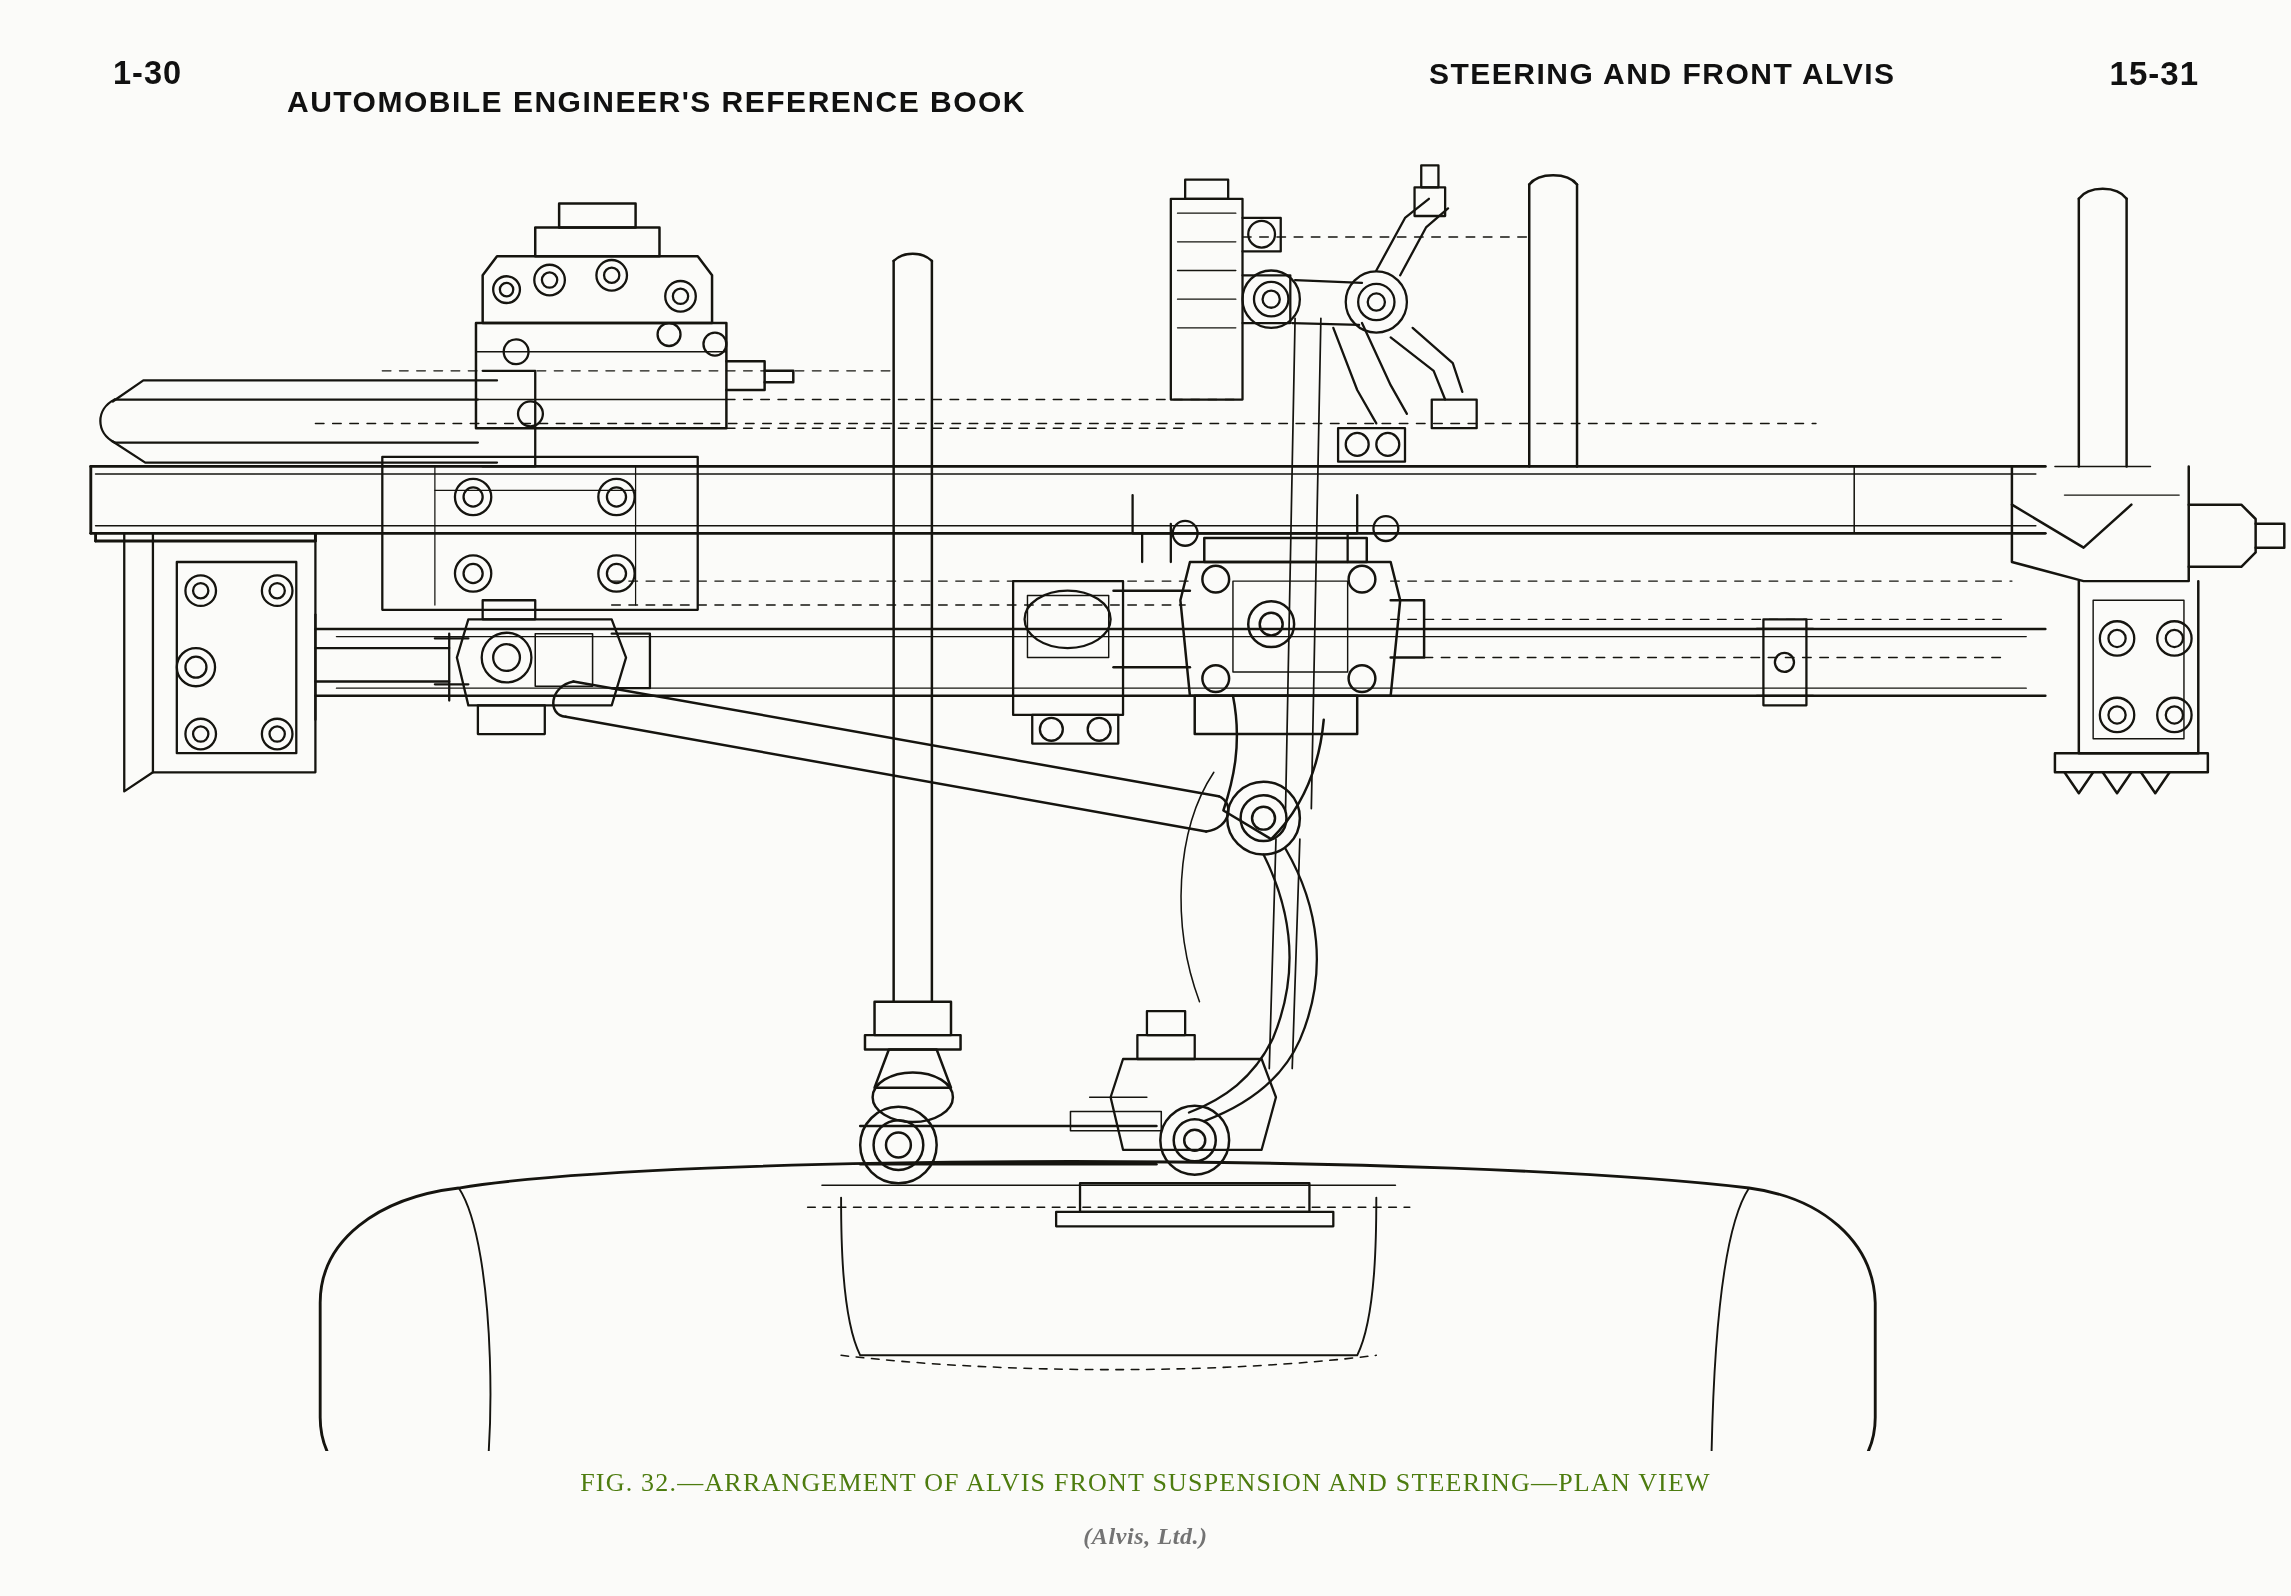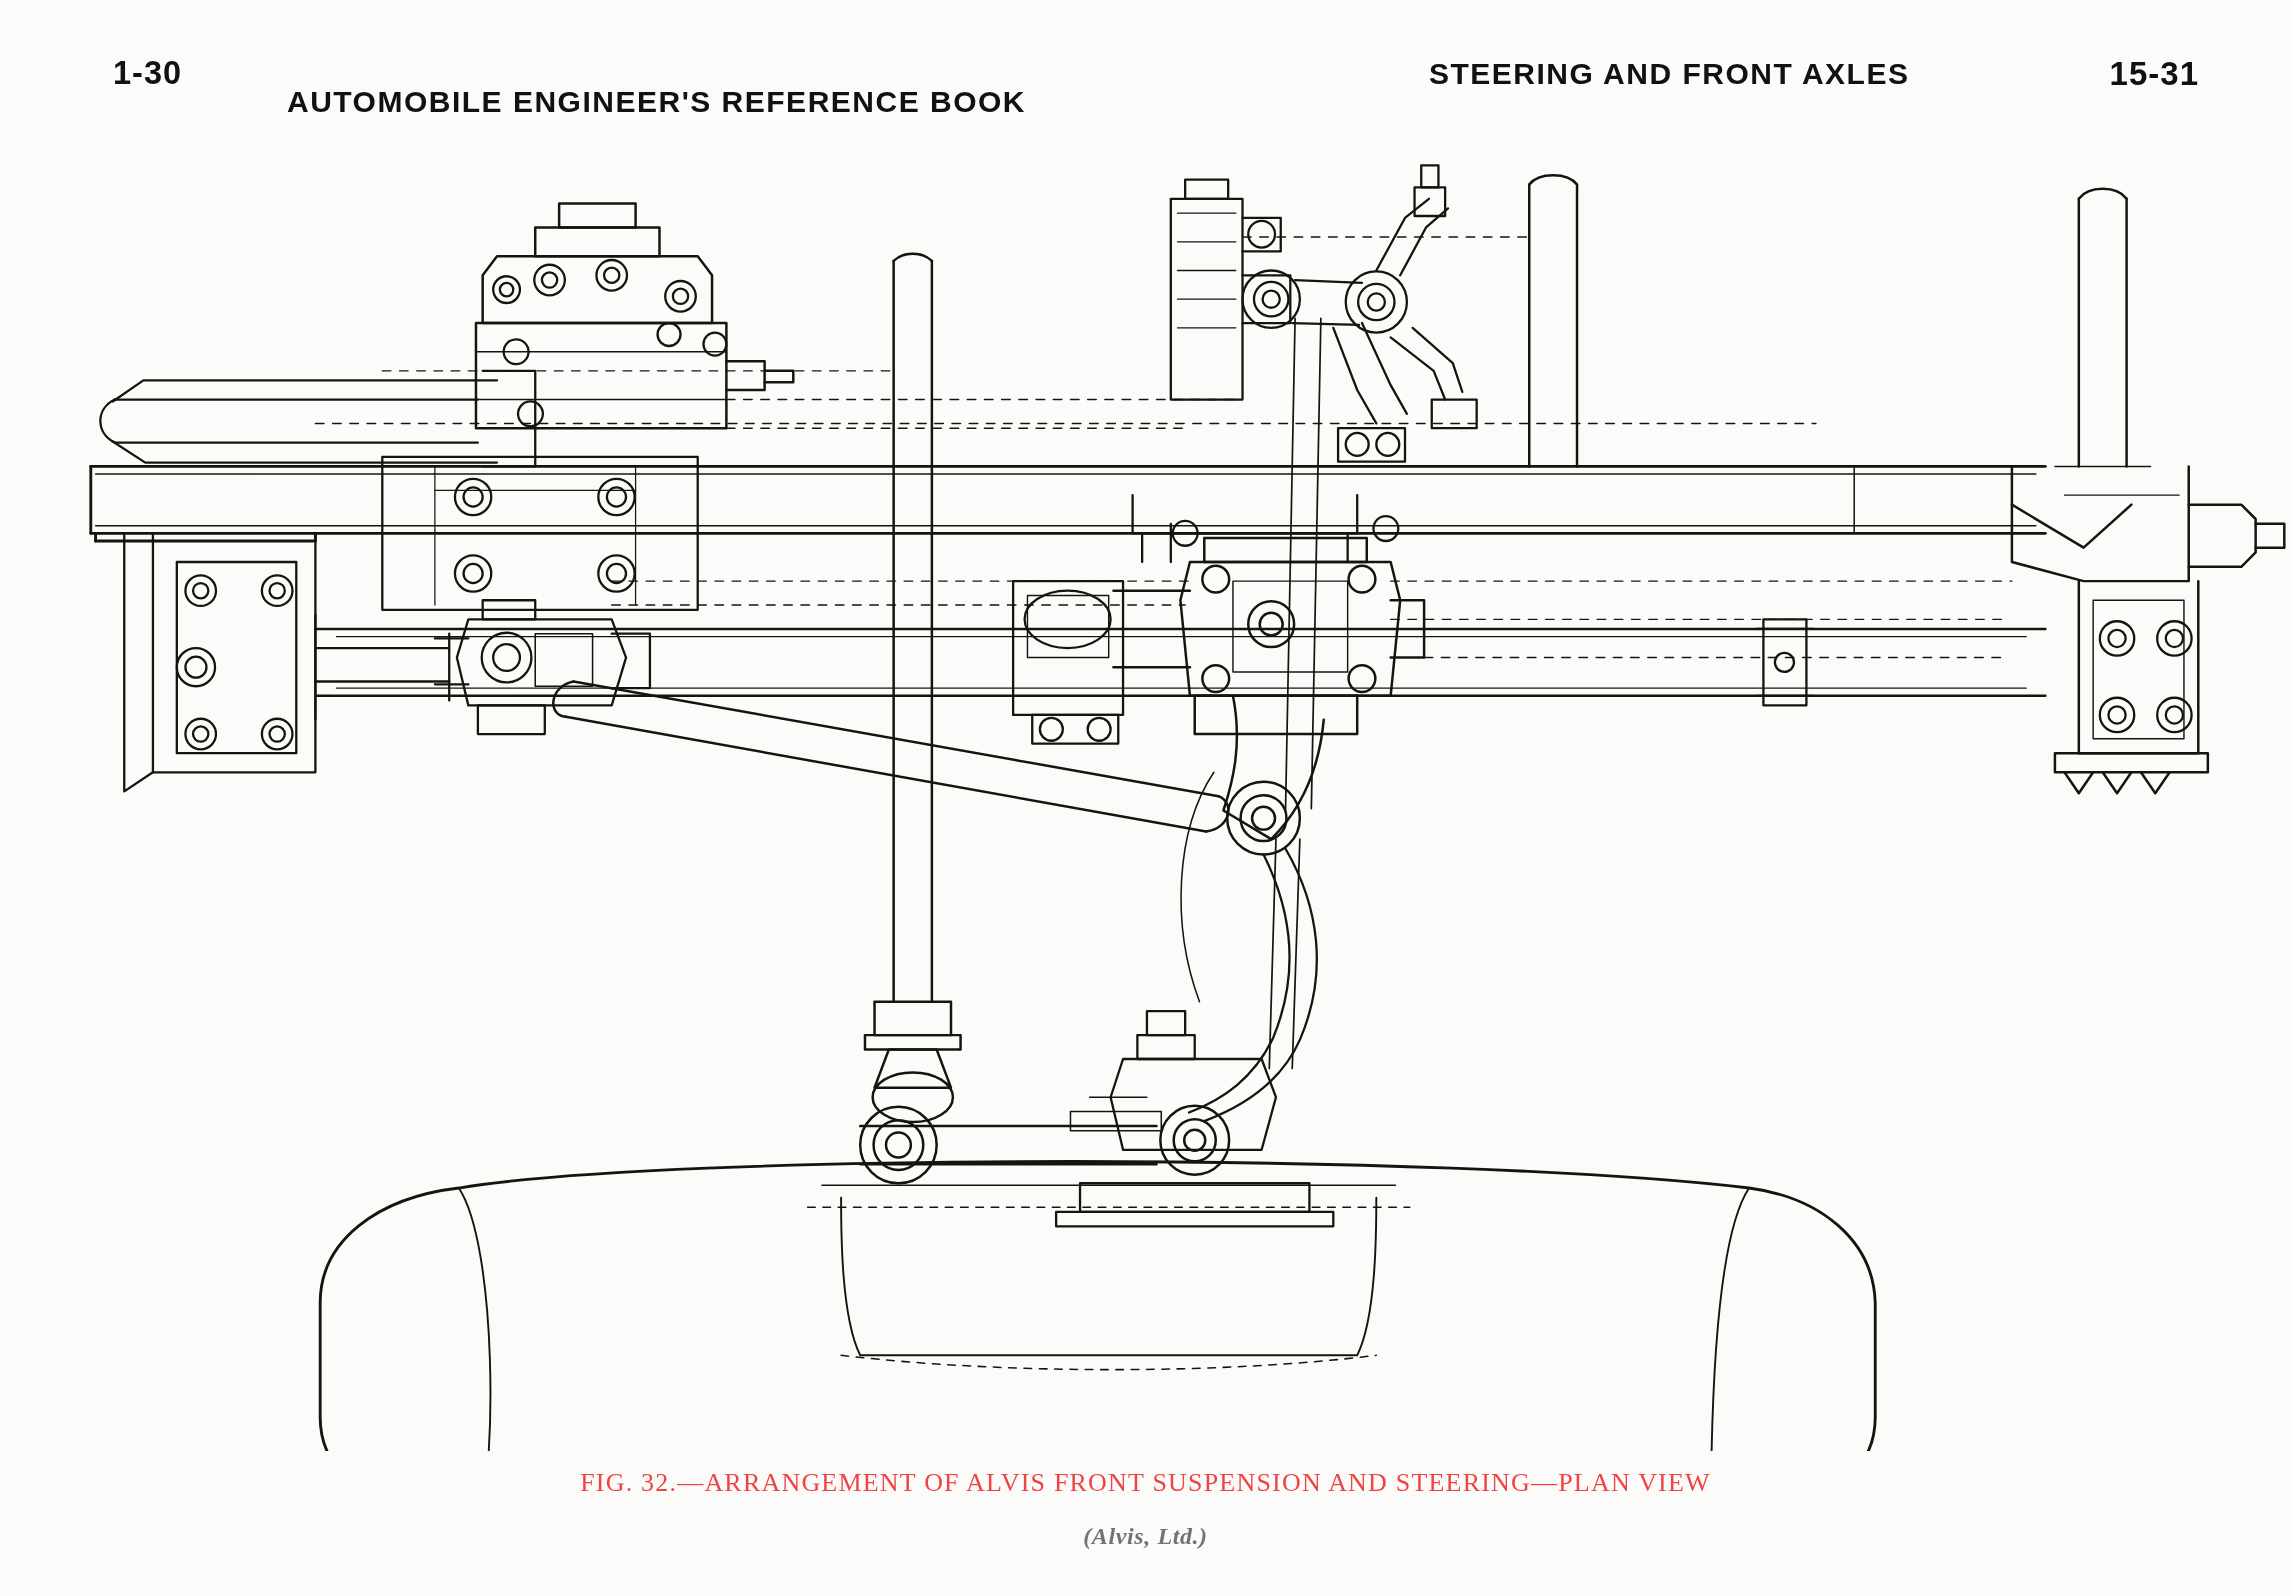--- a/index.html
+++ b/index.html
@@ -81,42 +81,42 @@
     position: absolute;
     left: 0;
     top: 1468px;
     width: 2291px;
     text-align: center;
   }
   .caption-line {
     font-family: "Liberation Serif", serif;
     font-size: 26px;
     letter-spacing: 1.2px;
-    color: #ef4444;
+    color: #4d7c0f;
     white-space: nowrap;
   }
   .caption-credit {
     margin-top: 25px;
     font-family: "Liberation Serif", serif;
     font-style: italic;
     font-weight: bold;
     font-size: 24px;
     letter-spacing: 0.6px;
     color: #737373;
   }
 </style>
 </head>
 <body>
 
 <div class="page">
 
   <div class="running-head">
     <div class="folio-left">1-30</div>
     <div class="head-title-left">AUTOMOBILE ENGINEER'S REFERENCE BOOK</div>
-    <div class="head-title-right">STEERING AND FRONT AXLES</div>
+    <div class="head-title-right">STEERING AND FRONT ALVIS</div>
     <div class="folio-right">15-31</div>
   </div>
 
   <div class="figure-area">
     <svg class="figure-svg" width="2291" height="1367" viewBox="0 0 2397 1430" xmlns="http://www.w3.org/2000/svg">
       <g fill="none" stroke="#15140f" stroke-width="2.4" stroke-linejoin="round" stroke-linecap="round">
 
         <g stroke-width="3">
           <path d="M95 400 L2140 400"></path>
           <path d="M95 470 L2140 470"></path>

